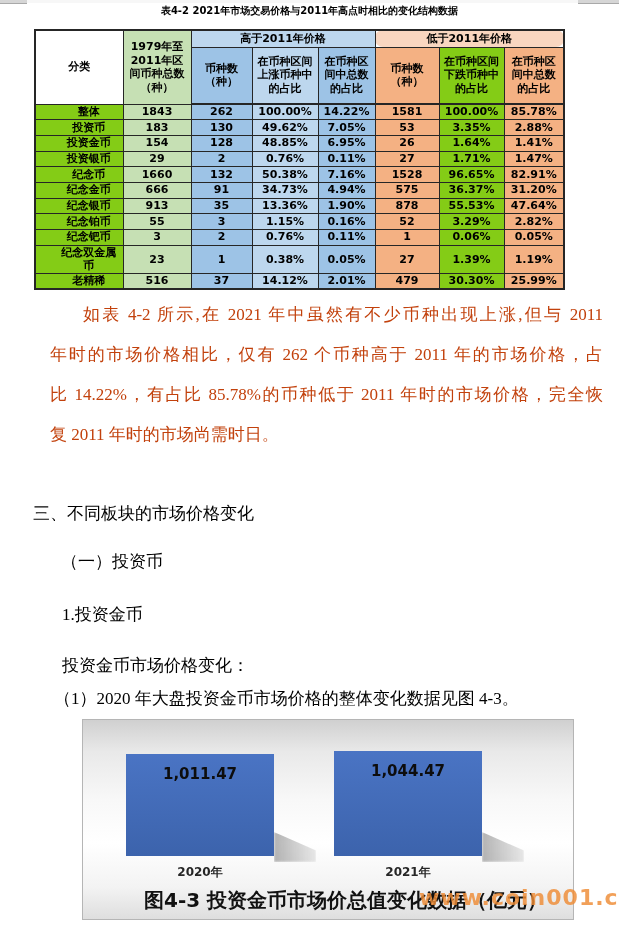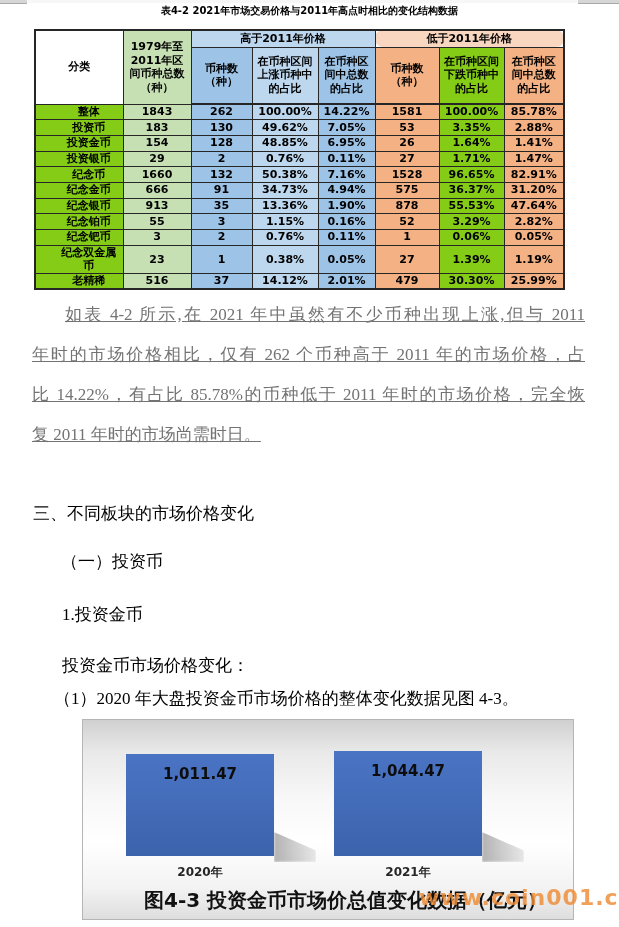--- a/index.html
+++ b/index.html
@@ -38,23 +38,22 @@
   .bg-green  { background:#c6e0b4; }
   .bg-blue-m { background:#9dc3e6; }
   .bg-blue-l { background:#bdd7ee; }
   .bg-or-m   { background:#f4b183; }
   .bg-or-l   { background:#84cc16; }
   .bg-or-xl  { background:#f9d6c0;border-radius:8px; }
   .bg-white  { background:#ffffff; }
 
   
   .para {
-    position:absolute; left:32px; top:295px; width:553px; color:#737373;
+    position:absolute; left:50px; top:295px; width:553px; color:#c2410c;
     font-family:"Liberation Serif","DejaVu Serif",serif;
-    text-decoration:underline;
   }
   .para-line {
     height:40px; line-height:40px; font-size:17px;
     text-align:justify; text-align-last:justify; white-space:nowrap;
   }
   .para-line.first { text-indent:33px; }
   .para-line.last  { text-align-last:left; }
   .sec {
     position:absolute; white-space:nowrap; color:#000; font-size:17px;
     font-family:"Liberation Serif","DejaVu Serif",serif;

